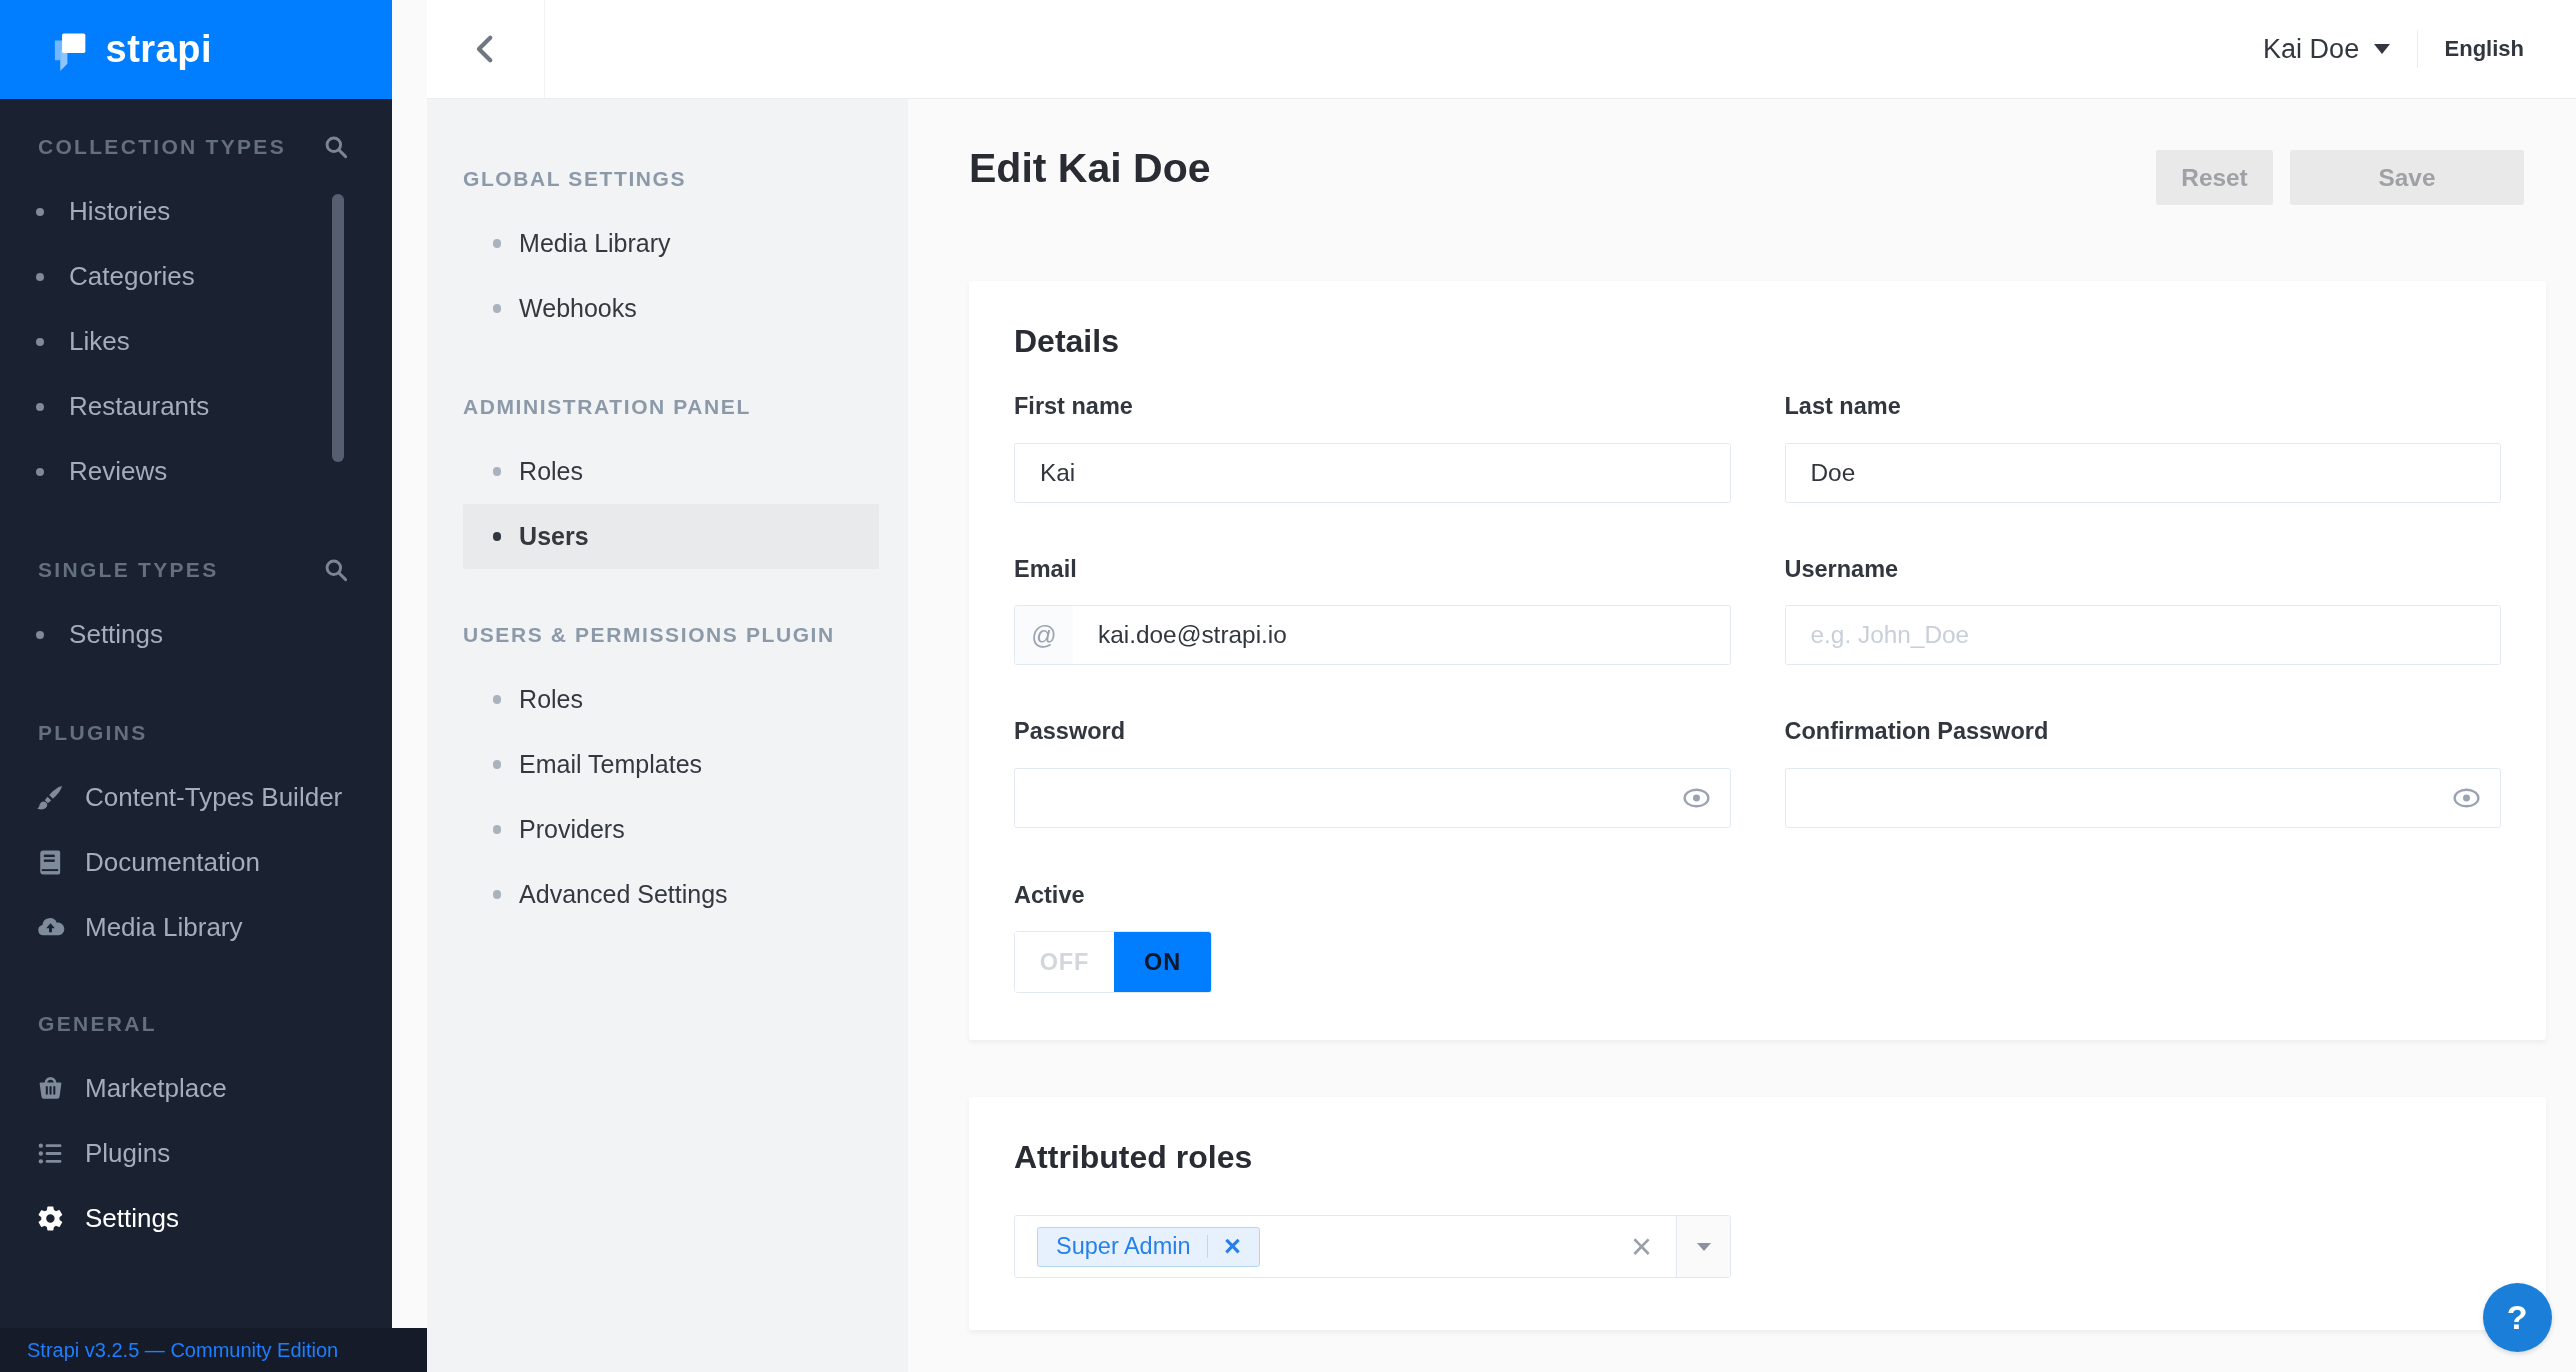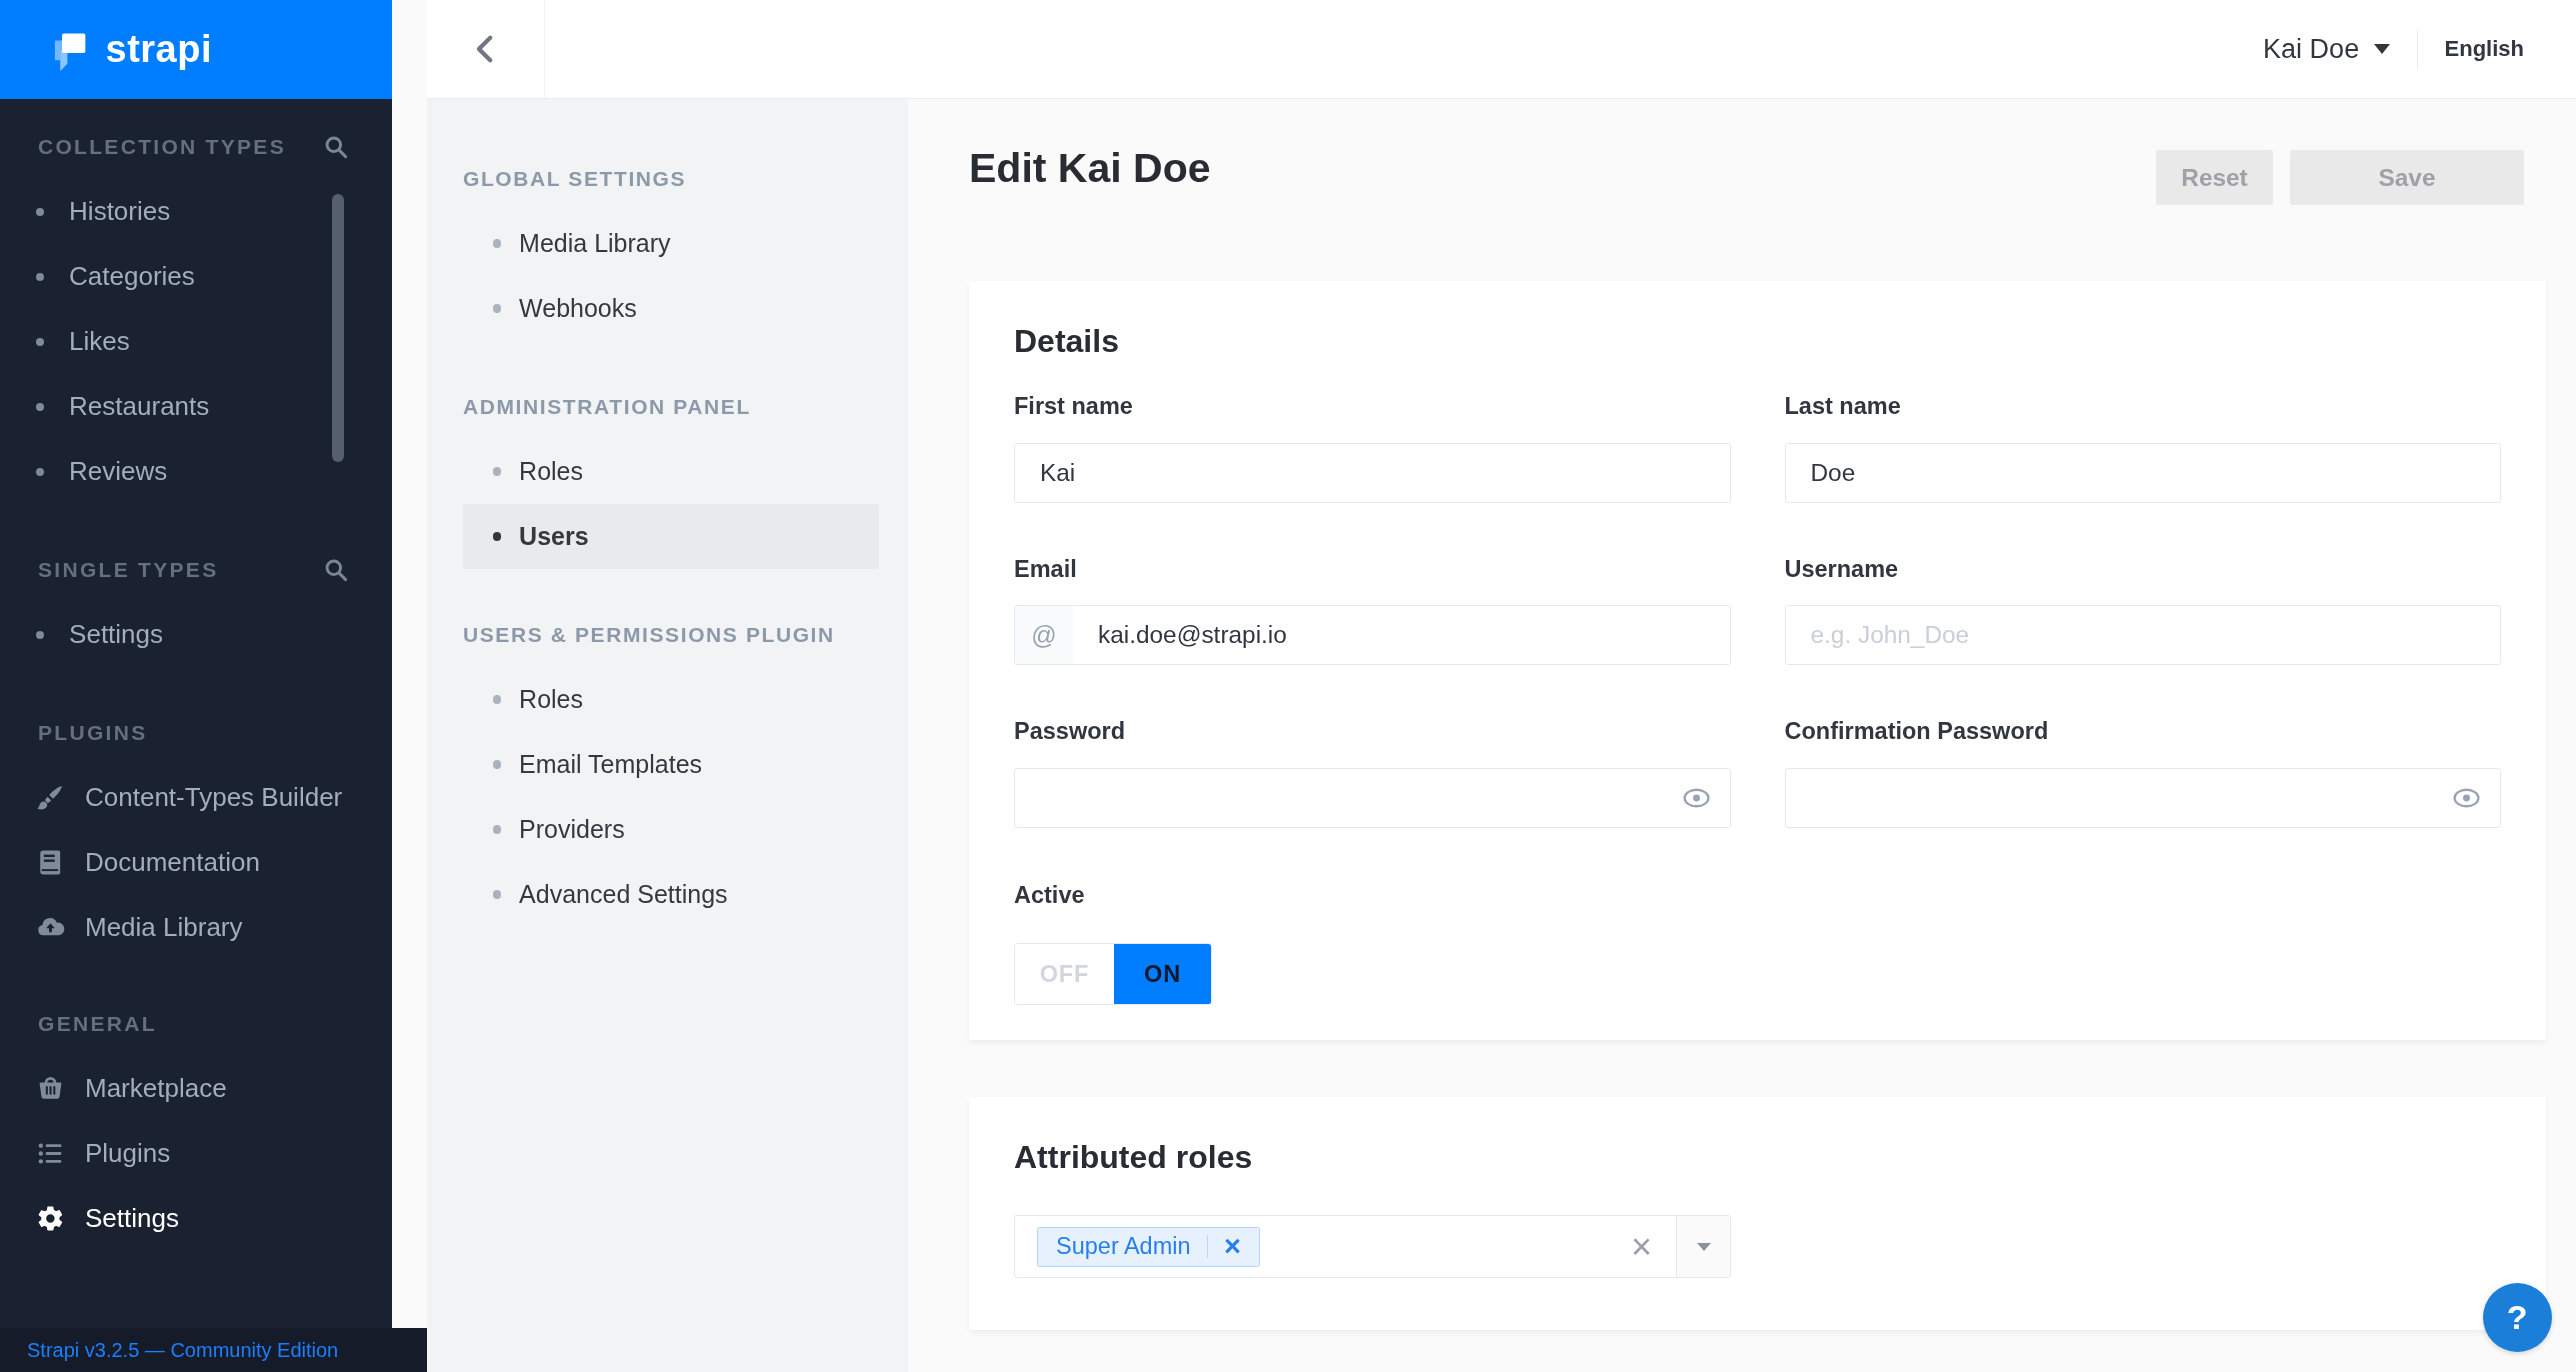--- a/index.html
+++ b/index.html
@@ -66,21 +66,21 @@
   .rowN { margin-top:53px; }
   .field-label { display:block; font-size:23.5px; font-weight:600; color:#32373f; line-height:27px; margin-bottom:22.6px; }
   .input-wrap { position:relative; display:flex; align-items:stretch; height:60px; background:#fff; border:0.9px solid #e3e9f3; border-radius:2.7px; overflow:hidden; }
   .input-wrap input { flex:1; border:none; outline:none; background:transparent; font-family:inherit; font-size:24.4px; color:#32373f; padding:0 25px; }
   .input-wrap input::placeholder { color:#c8cfd9; }
   .email-prefix { width:58px; background:#fafbfc; display:flex; align-items:center; justify-content:center; font-size:25px; color:#9aa3b0; flex:none; }
   .pw input { padding-right:69px; }
   .eye-icon { position:absolute; right:18px; top:50%; transform:translateY(-50%); width:31px; height:31px; color:#9aa3b4; cursor:pointer; }
 
   .active-field { margin-top:54px; }
-  .toggle { margin-top:12px; display:inline-flex; border:0.9px solid #e3e9f3; border-radius:3.6px; overflow:hidden; height:62px; cursor:pointer; }
+  .toggle { margin-top:0; display:inline-flex; border:0.9px solid #e3e9f3; border-radius:3.6px; overflow:hidden; height:62px; cursor:pointer; }
   .toggle-off { width:99px; display:flex; align-items:center; justify-content:center; background:#fff; color:#d3d7dd; font-size:23.5px; font-weight:700; letter-spacing:0.9px; }
   .toggle-on { width:97px; display:flex; align-items:center; justify-content:center; background:#007eff; color:#0f172a; font-size:23.5px; font-weight:700; letter-spacing:0.9px; }
 
   .role-select { margin-top:39px; position:relative; width:717px; height:63px; background:#fff; border:0.9px solid #e3e9f3; border-radius:2.7px; display:flex; align-items:center; padding-left:22px; cursor:pointer; }
   .chip { display:inline-flex; align-items:center; height:40px; background:#e7f1fd; border:0.9px solid #b5d4f6; border-radius:2.7px; padding:0 18px; }
   .chip-label { color:#2680eb; font-size:23.5px; }
   .chip-divider { width:0.9px; height:23.5px; background:#bcd8f8; margin:0 16.3px; }
   .chip-x { color:#2680eb; font-size:29px; font-weight:600; line-height:1; cursor:pointer; }
   .select-clear { position:absolute; right:78px; color:#9aa0aa; font-size:36px; font-weight:300; line-height:1; cursor:pointer; }
   .select-caret-box { position:absolute; right:0; top:0; bottom:0; width:54px; background:#fafafb; border-left:0.9px solid #e3e9f3; border-radius:0 2.7px 2.7px 0; display:flex; align-items:center; justify-content:center; }

